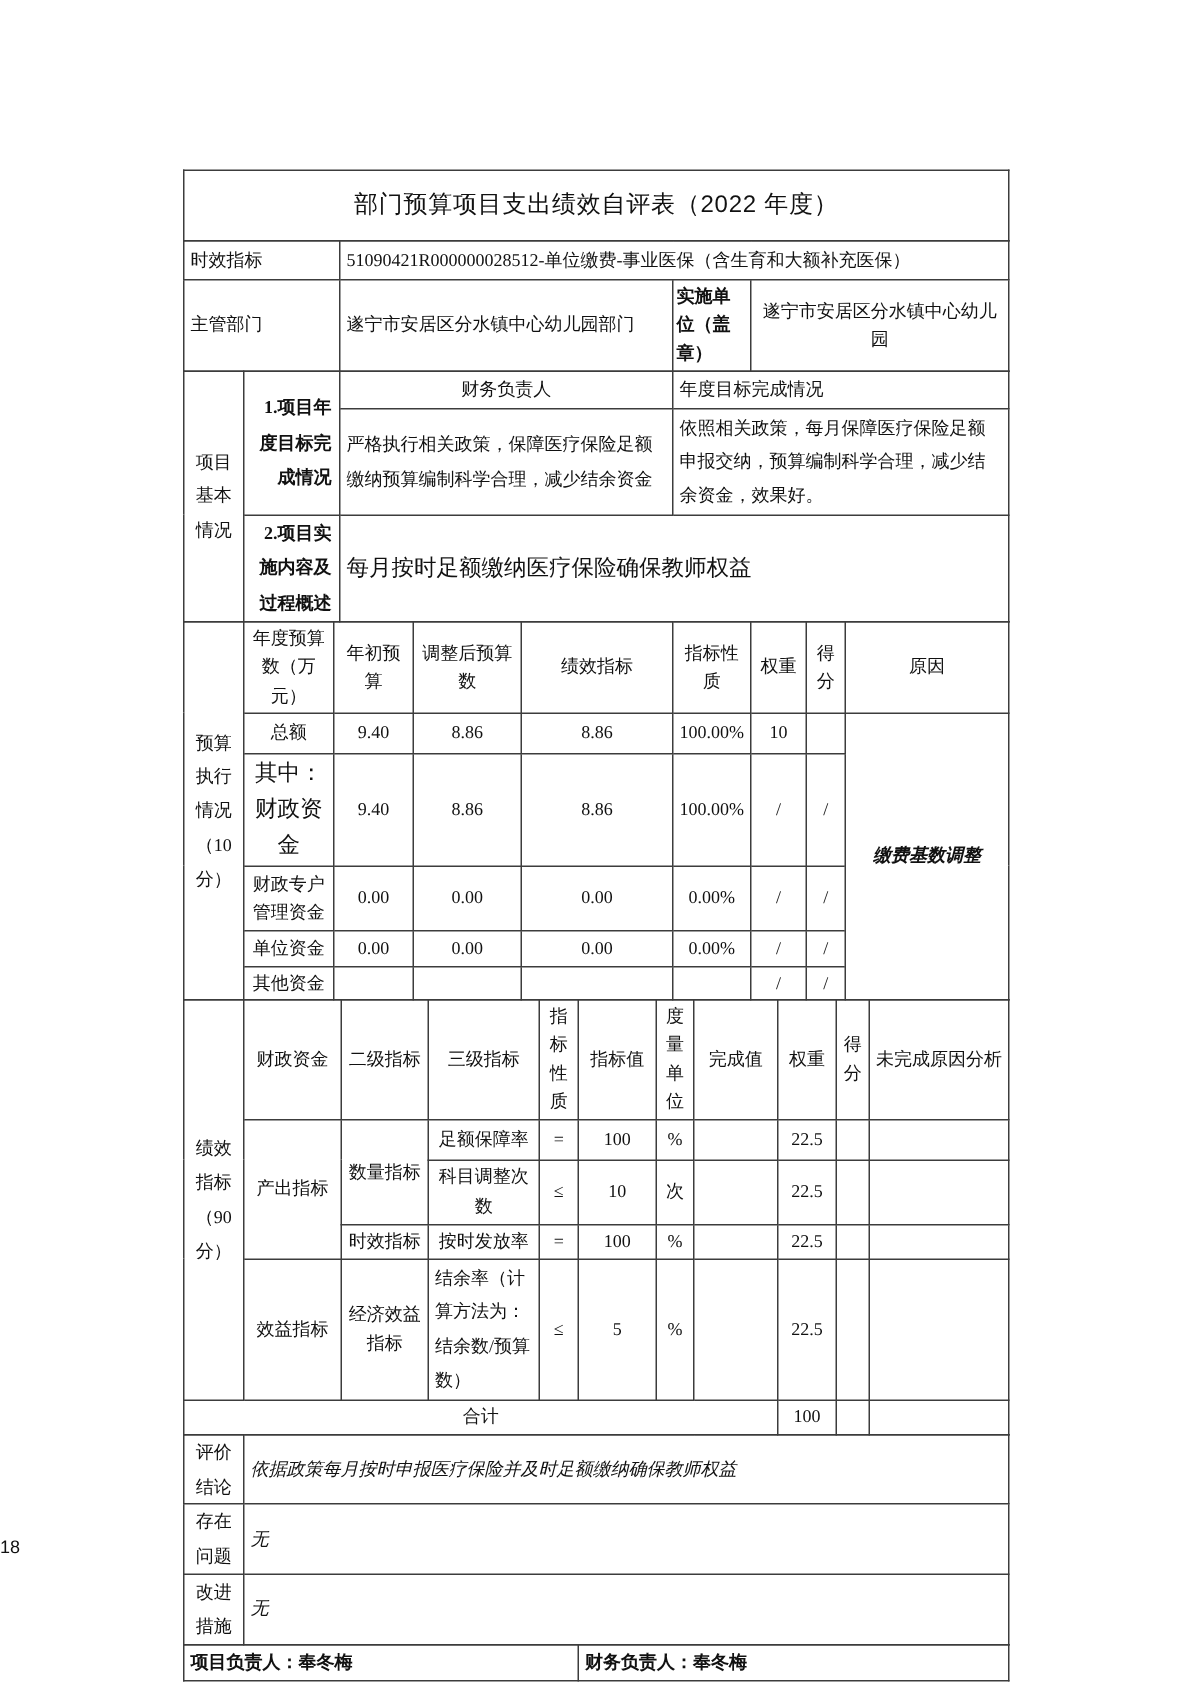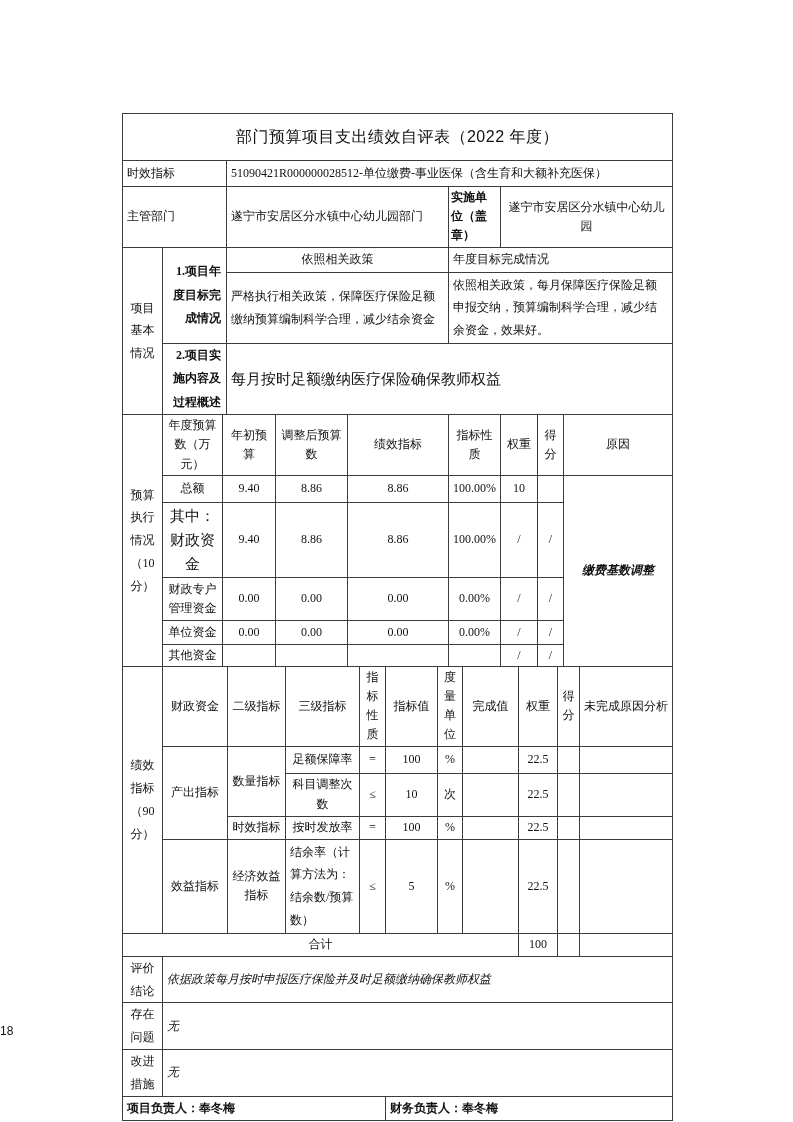--- a/index.html
+++ b/index.html
@@ -85,21 +85,21 @@
       <colgroup>
         <col style="width:40px">
           <col style="width:64px">
           <col style="width:222px">
           <col style="width:224px">
       </colgroup>
       <tbody>
           <tr style="height:25px">
         <td class="vlabel" rowspan="3">项目基本情况</td>
         <td class="llabel" rowspan="2">1.项目年度目标完成情况</td>
-        <td>依照相关政策</td>
+        <td>财务负责人</td>
         <td class="left">年度目标完成情况</td>
       </tr>
       <tr style="height:64px">
         <td class="left loose">严格执行相关政策，保障医疗保险足额缴纳预算编制科学合理，减少结余资金</td>
         <td class="left loose">依照相关政策，每月保障医疗保险足额申报交纳，预算编制科学合理，减少结余资金，效果好。</td>
       </tr>
       <tr style="height:62px">
         <td class="llabel">2.项目实施内容及过程概述</td>
         <td class="left small" colspan="2">每月按时足额缴纳医疗保险确保教师权益</td>
       </tr>

